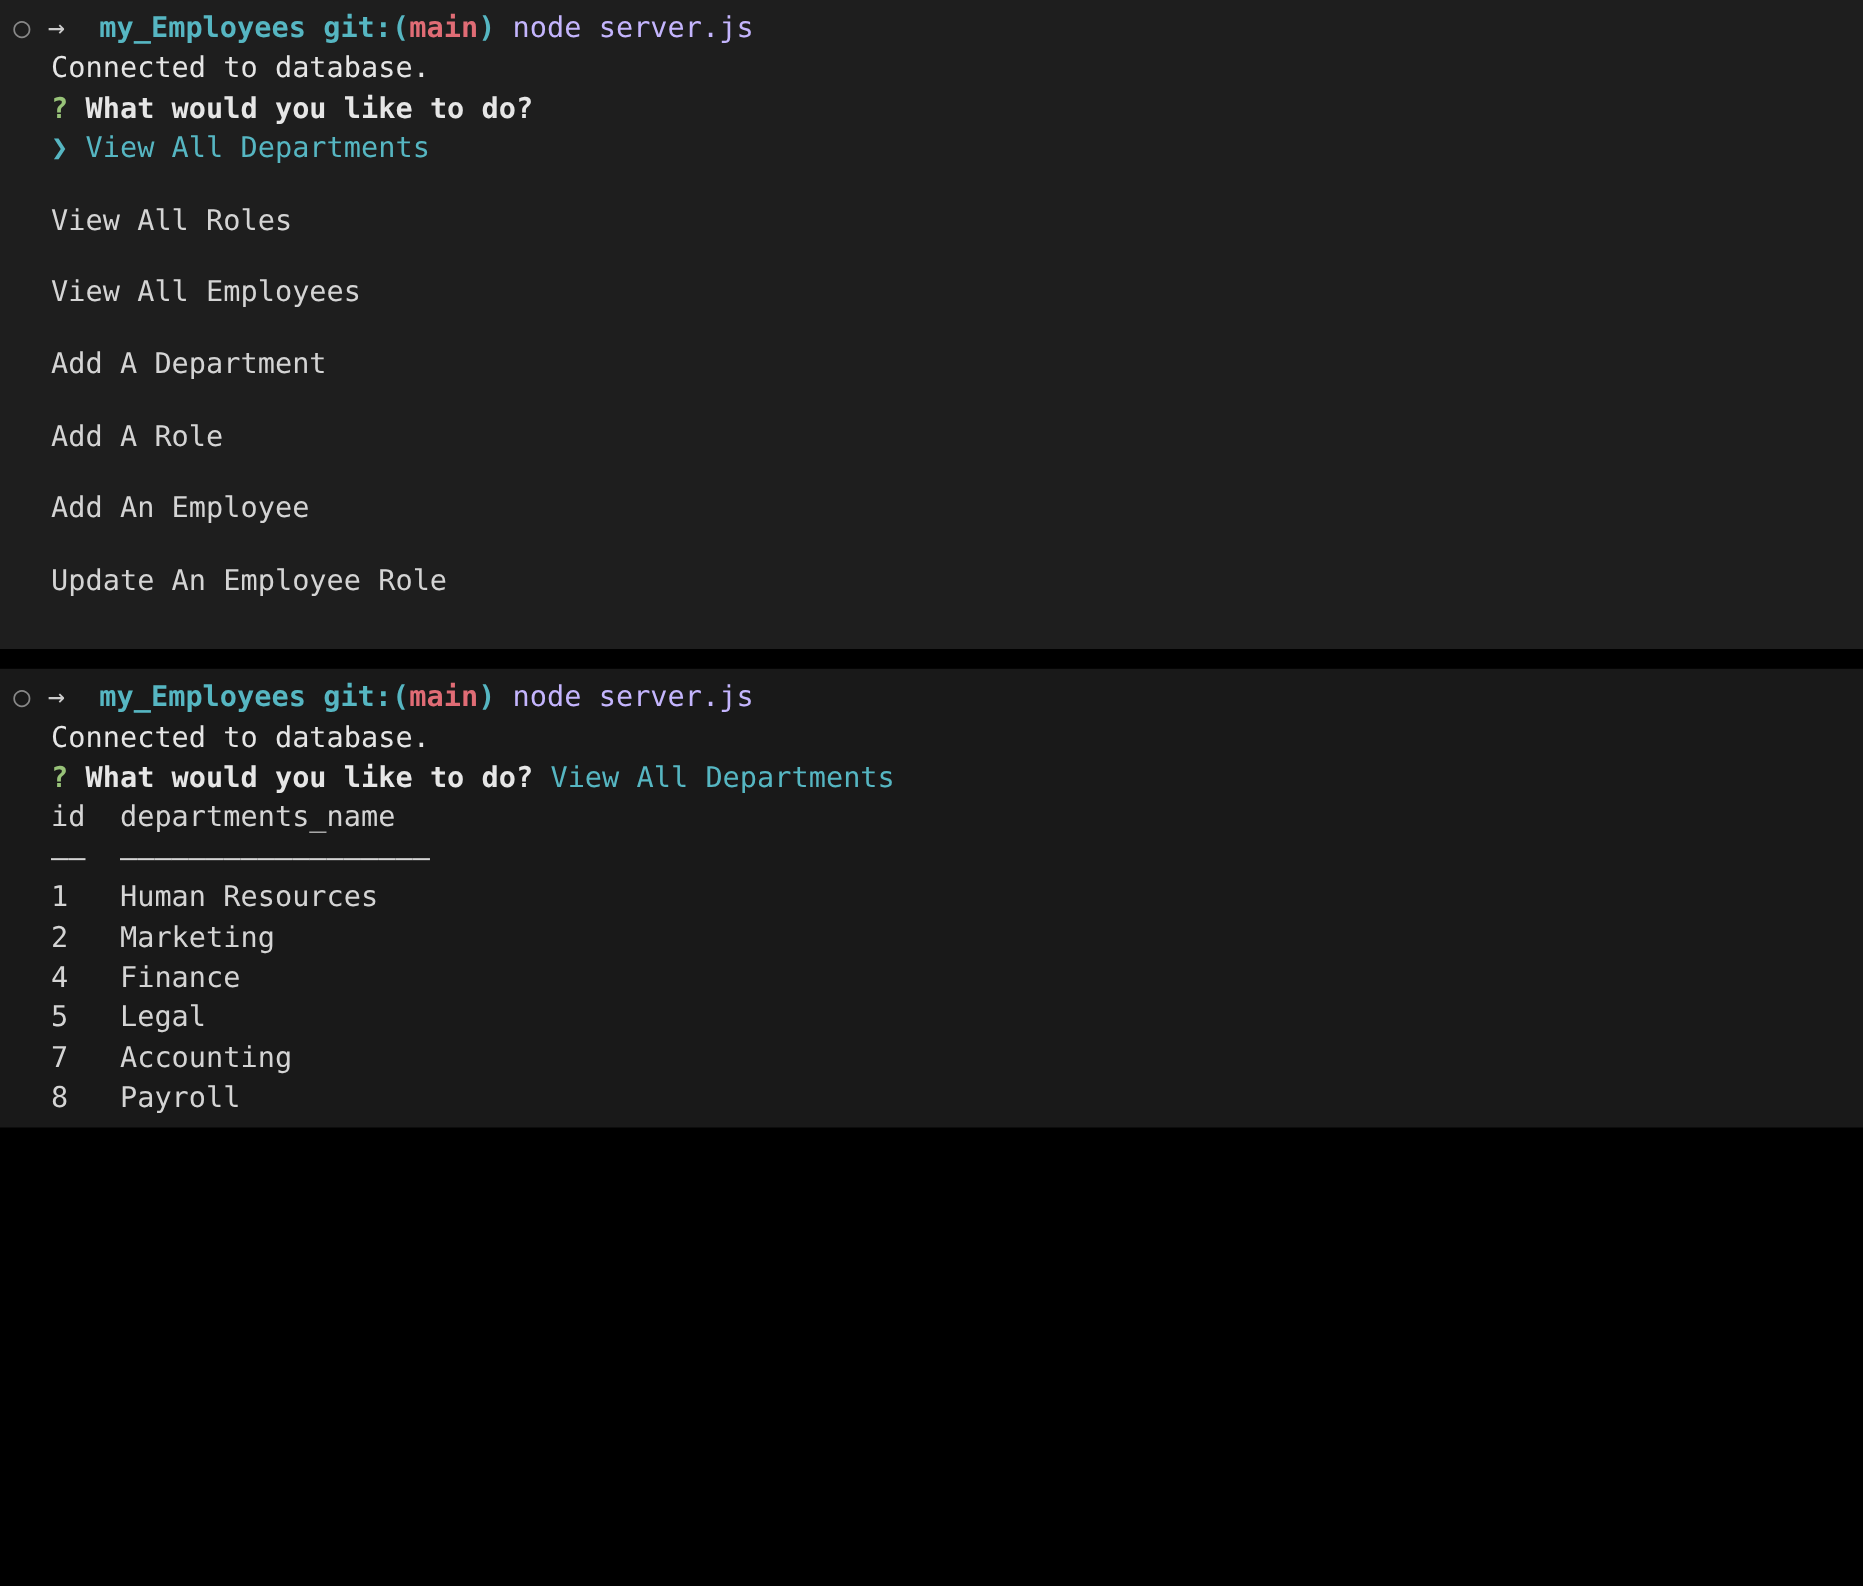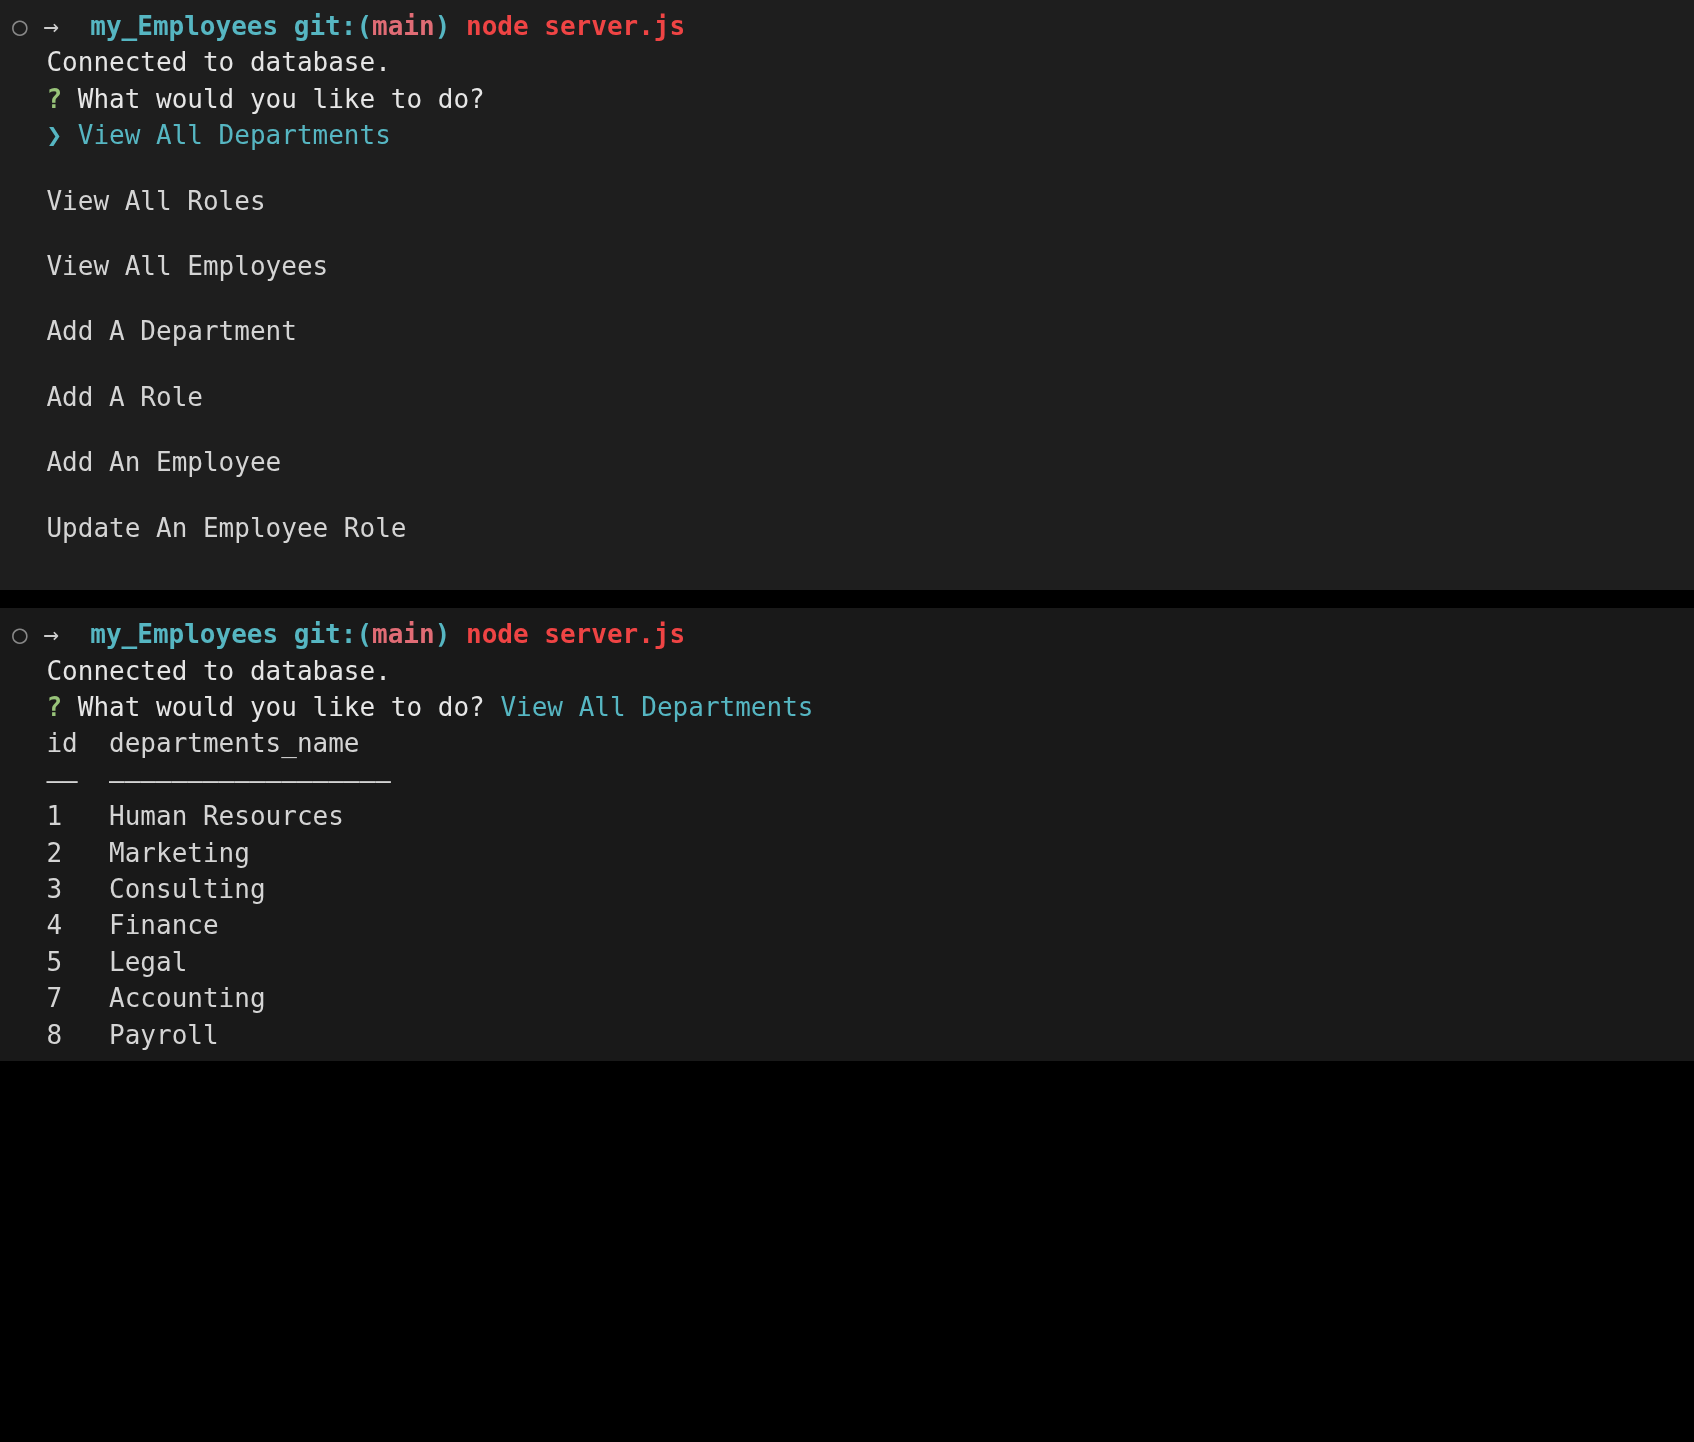--- a/index.html
+++ b/index.html
@@ -41,33 +41,32 @@
     }
     .paren {
       color: #56b6c2;
       font-weight: bold;
     }
     .branch {
       color: #e06c75;
       font-weight: bold;
     }
     .cmd {
-      color: #ef4444;
-      font-weight: bold;
+      color: #c4b5fd;
     }
     .plain {
       color: #e5e5e5;
     }
     .qmark {
       color: #98c379;
       font-weight: bold;
     }
     .question {
       color: #e6e6e6;
-      font-weight: normal;
+      font-weight: bold;
     }
     .selected-caret {
       color: #56b6c2;
       font-weight: bold;
     }
     .selected-text {
       color: #56b6c2;
     }
     .answer {
       color: #56b6c2;
@@ -104,18 +103,17 @@
 </div>
 
 <div class="panel">
   <div class="prompt-line"><span class="circle">○</span> <span class="arrow-sym">→</span>  <span class="folder">my_Employees</span> <span class="git-label">git:</span><span class="paren">(</span><span class="branch">main</span><span class="paren">)</span> <span class="cmd">node server.js</span></div>
   <div class="indent plain">Connected to database.</div>
   <div class="indent prompt-line"><span class="qmark">?</span> <span class="question">What would you like to do?</span> <span class="answer">View All Departments</span></div>
   <div class="indent table-line"><span>id</span>  <span>departments_name</span></div>
   <div class="indent table-line hyphens"><span>——</span>  <span>——————————————————</span></div>
   <div class="indent table-line"><span>1</span>   <span>Human Resources</span></div>
   <div class="indent table-line"><span>2</span>   <span>Marketing</span></div>
-  <div class="indent table-line"><span>3</span>   <span>Consulting</span></div>
   <div class="indent table-line"><span>4</span>   <span>Finance</span></div>
   <div class="indent table-line"><span>5</span>   <span>Legal</span></div>
   <div class="indent table-line"><span>7</span>   <span>Accounting</span></div>
   <div class="indent table-line"><span>8</span>   <span>Payroll</span></div>
 </div>
 
 </body></html>

